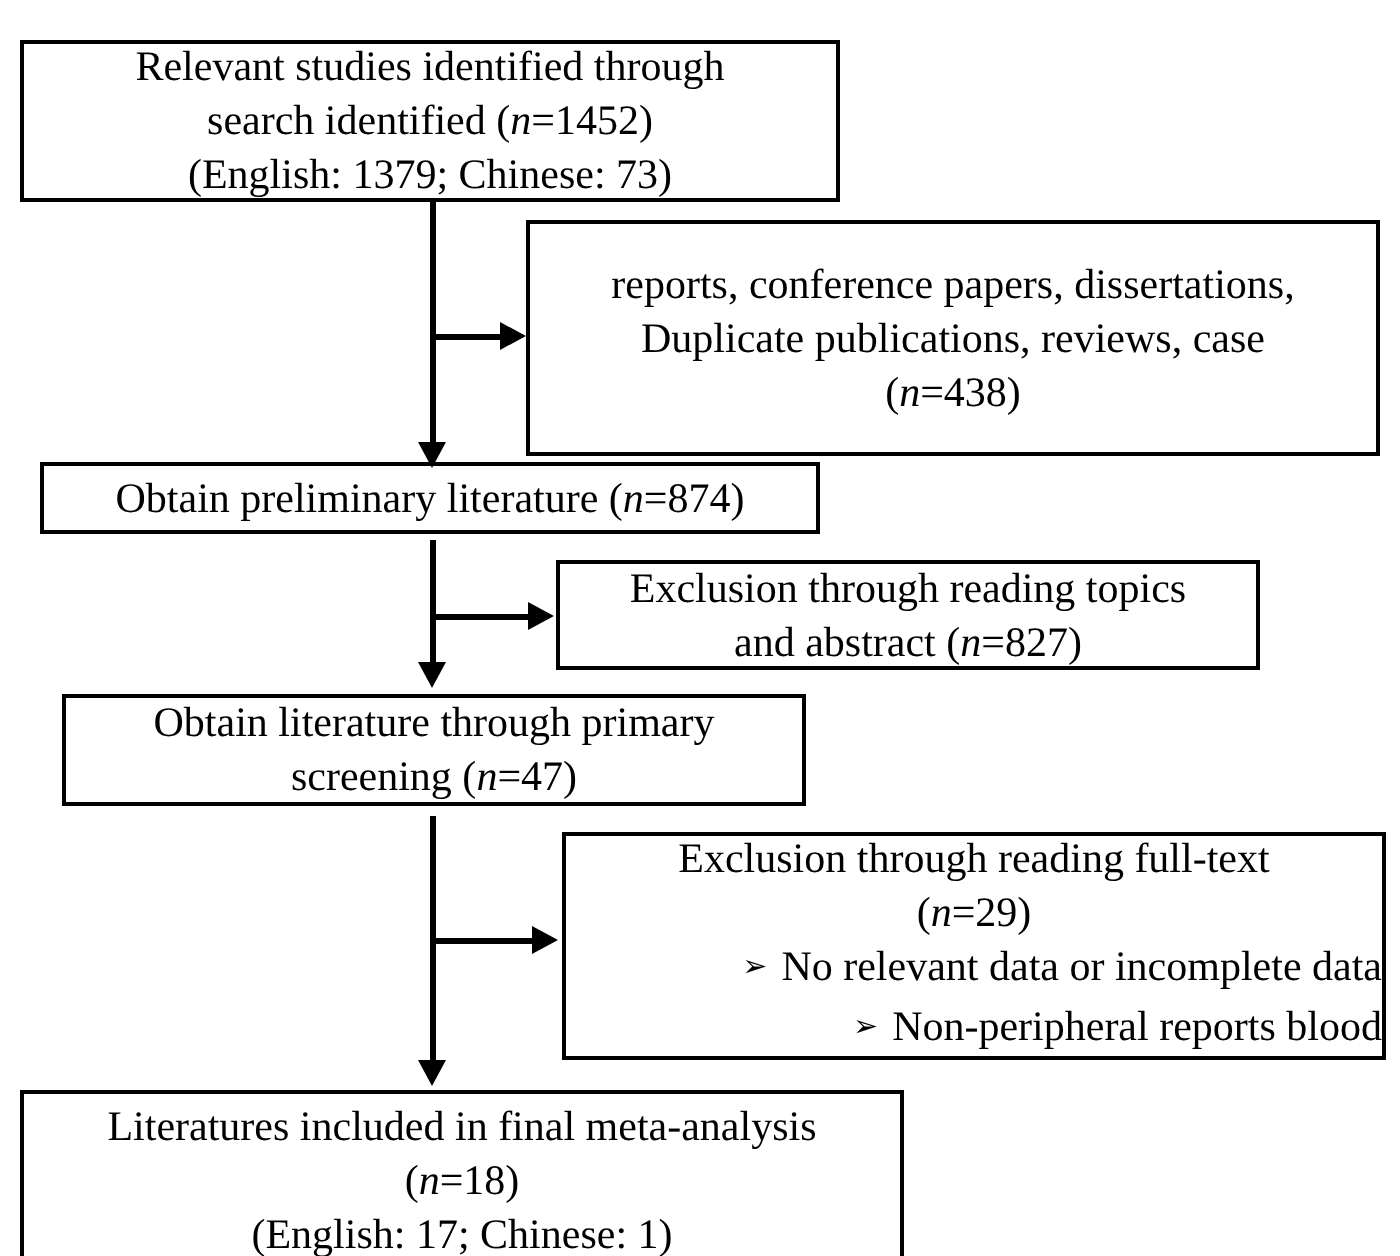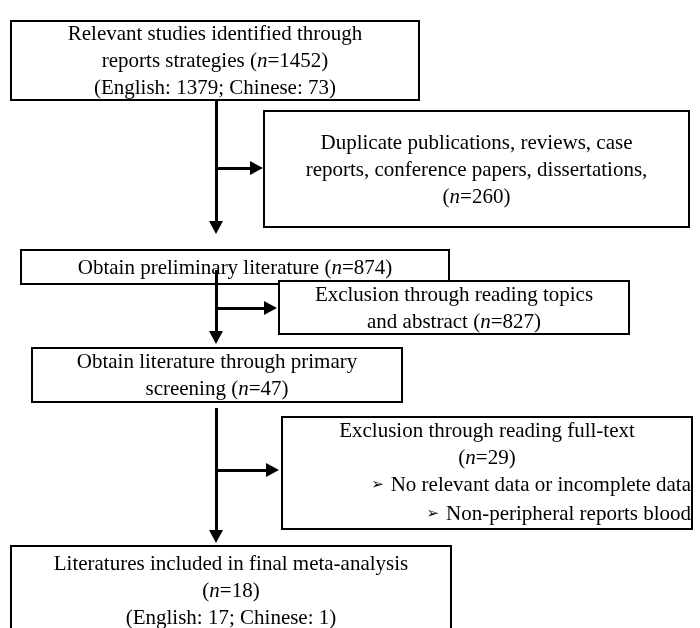--- a/index.html
+++ b/index.html
@@ -37,21 +37,21 @@
   }
   .bullet-glyph {
     font-size: 15px;
     position: relative;
     top: -2px;
     margin-right: 7px;
   }
   
   #box-identified        { left: 10px;  top: 7px;   width: 410px; height: 81px; }
   #box-excl-duplicates   { left: 263px; top: 97px;  width: 427px; height: 118px; }
-  #box-preliminary       { left: 20px;  top: 236px; width: 430px; height: 36px; }
+  #box-preliminary       { left: 20px;  top: 218px; width: 390px; height: 36px; }
   #box-excl-topics       { left: 278px; top: 267px; width: 352px; height: 55px; }
   #box-primary-screening { left: 31px;  top: 334px; width: 372px; height: 56px; }
   #box-excl-fulltext     { left: 281px; top: 403px; width: 412px; height: 114px; }
   #box-included          { left: 10px;  top: 532px; width: 442px; height: 90px; }
 
   
   .vline {
     position: absolute;
     width: 3px;
     background: #000000;
@@ -93,36 +93,36 @@
 </head>
 <body>
 
 <div class="canvas">
 
   <div class="box" id="box-identified">
     <div class="bl">
       <span>Relevant studies identified through</span>
     </div>
     <div class="bl">
-      <span>reports strategies (</span><i>n</i><span>=1452)</span>
+      <span>search identified (</span><i>n</i><span>=1452)</span>
     </div>
     <div class="bl">
       <span>(English: 1379; Chinese: 73)</span>
     </div>
   </div>
 
   <div class="box" id="box-excl-duplicates">
     <div class="bl">
+      <span>reports, conference papers, dissertations,</span>
+    </div>
+    <div class="bl">
       <span>Duplicate publications, reviews, case</span>
     </div>
     <div class="bl">
-      <span>reports, conference papers, dissertations,</span>
-    </div>
-    <div class="bl">
-      <span>(</span><i>n</i><span>=260)</span>
+      <span>(</span><i>n</i><span>=438)</span>
     </div>
   </div>
 
   <div class="box" id="box-preliminary">
     <div class="bl">
       <span>Obtain preliminary literature (</span><i>n</i><span>=874)</span>
     </div>
   </div>
 
   <div class="box" id="box-excl-topics">

